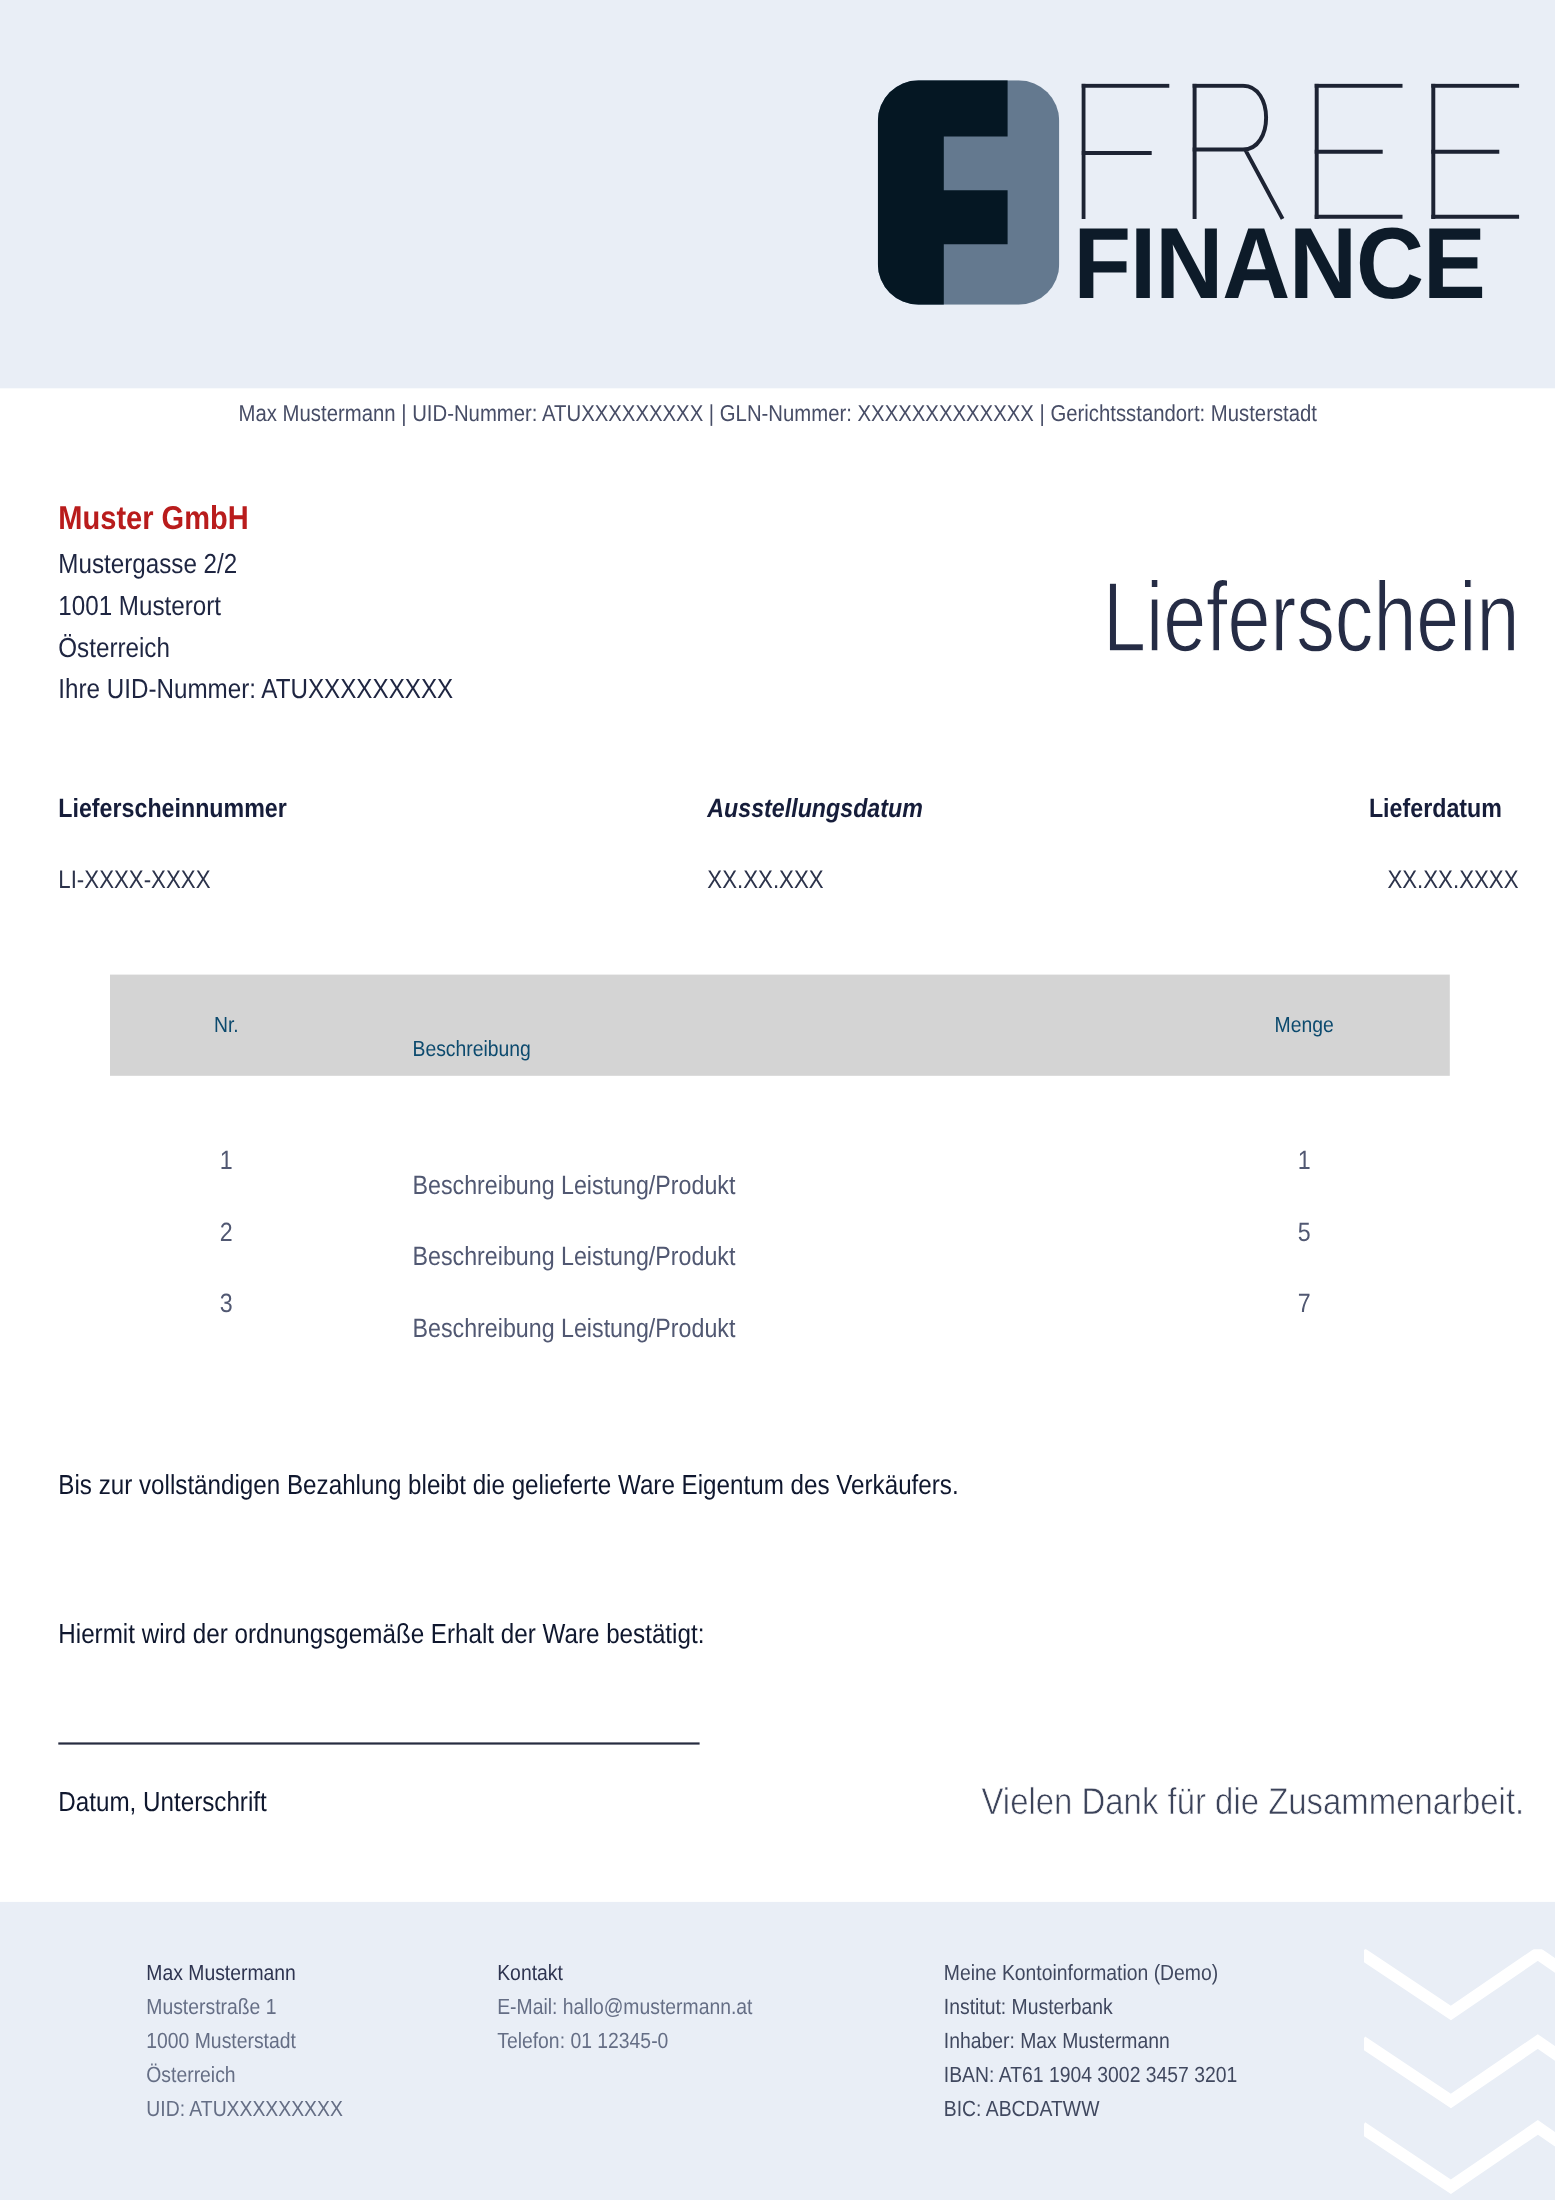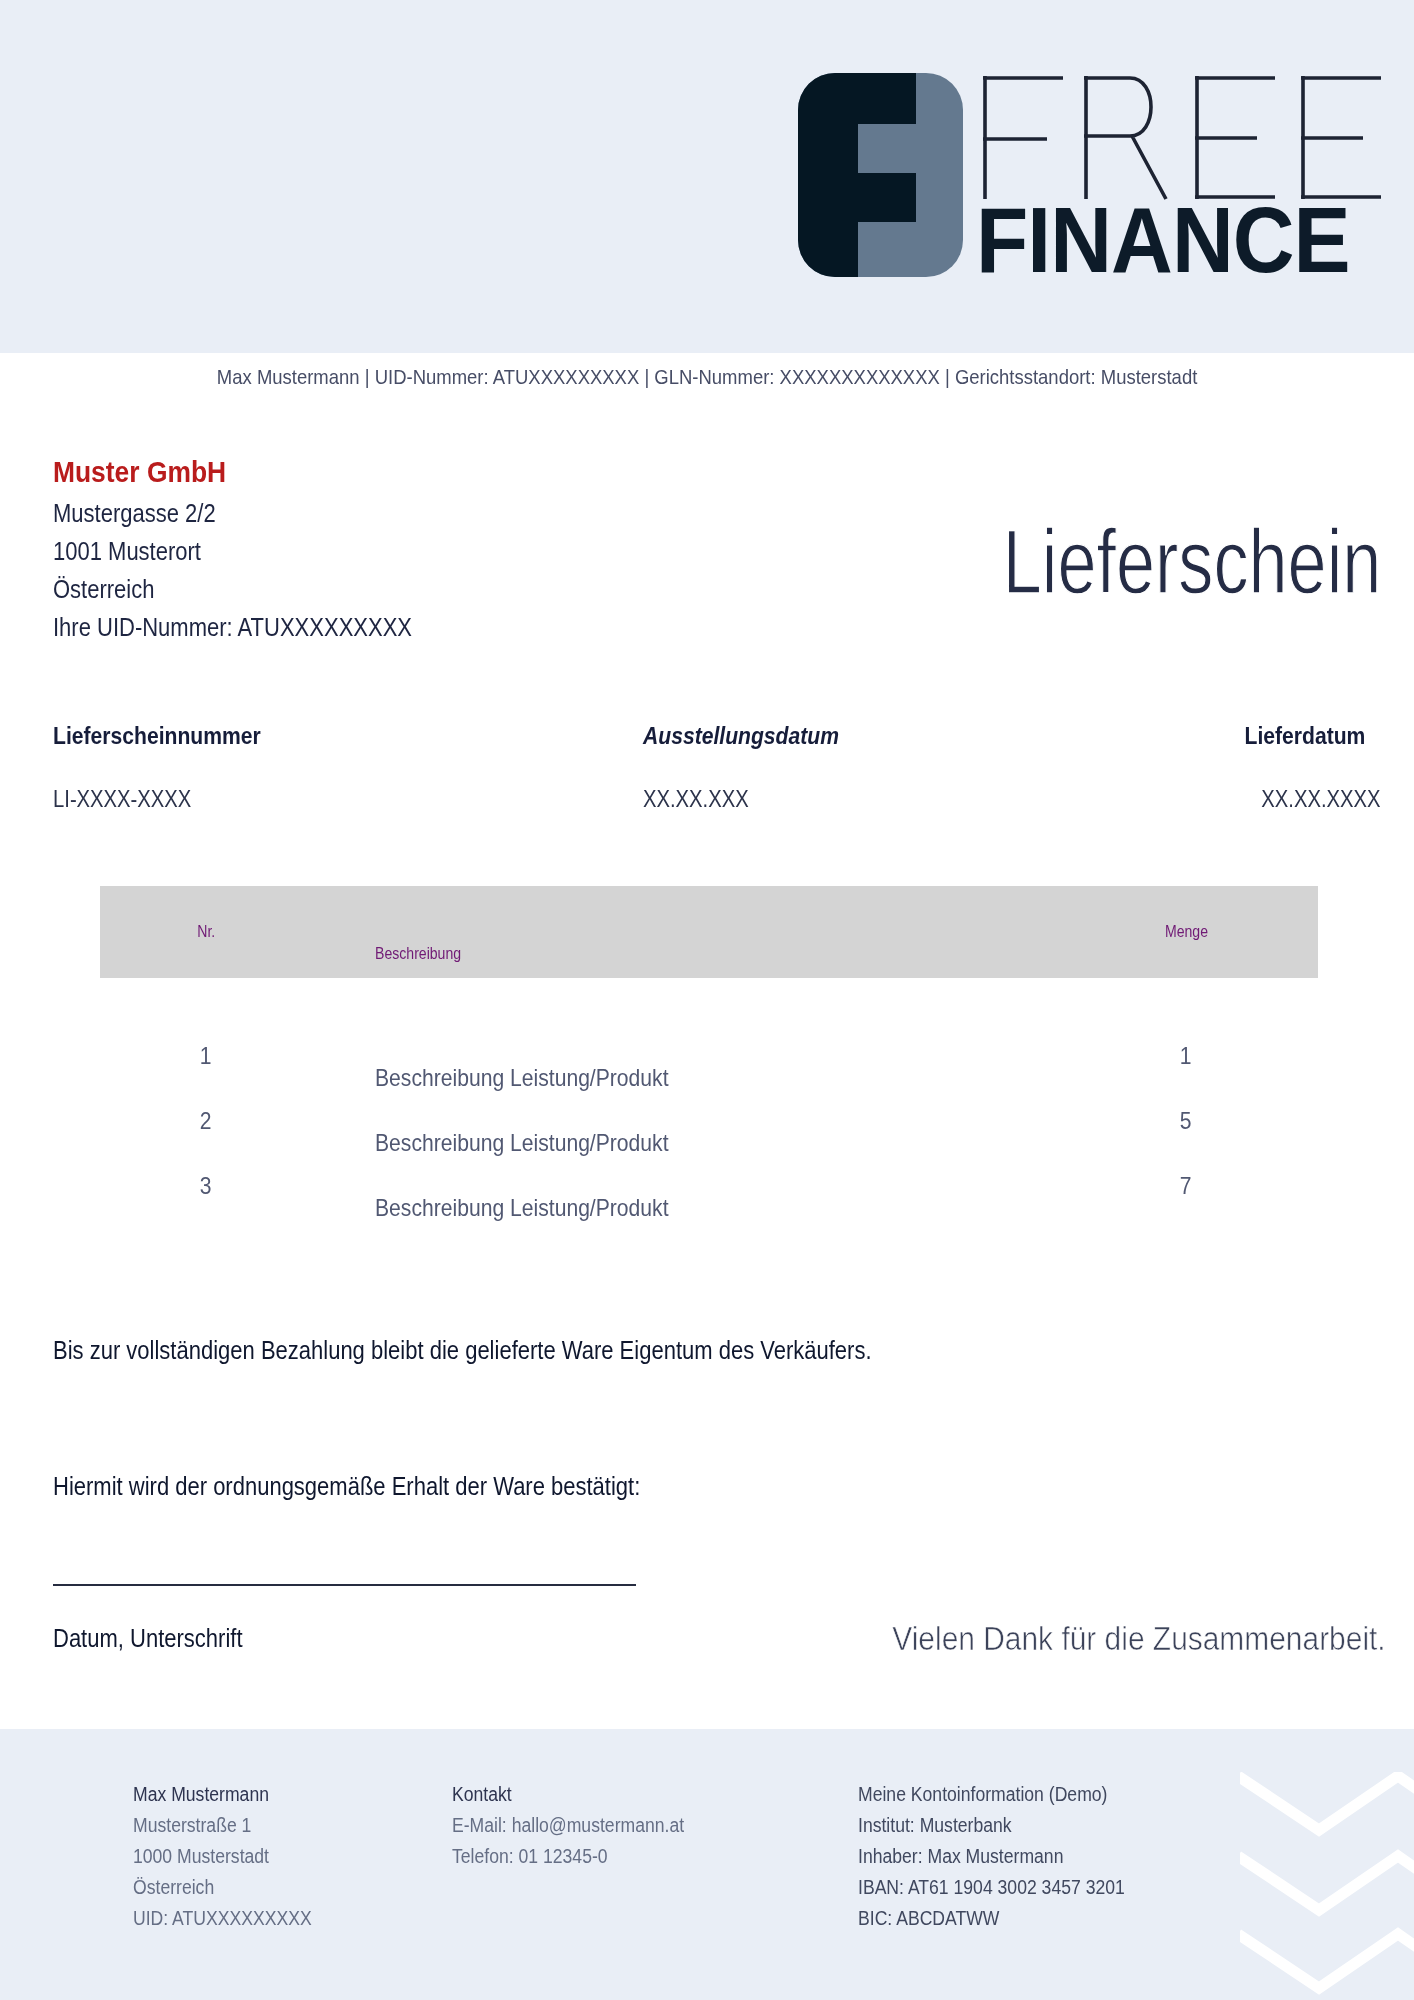--- a/index.html
+++ b/index.html
@@ -41,21 +41,21 @@
   .meta .m-left{left:0;top:0;}
   .meta .m-mid{left:590px;top:0;font-style:italic;}
   .meta .m-right{right:16px;top:0;}
   .meta .v-left{left:0;top:64px;}
   .meta .v-mid{left:590px;top:64px;}
   .meta .v-right{right:0;top:64px;}
 
   .thead{
     left:100px;top:886px;width:1218px;height:92px;background:#d4d4d4;
     display:grid;grid-template-columns:212px 1fr 264px;align-items:center;
-    font-size:16px;color:#701a75;
+    font-size:20px;color:#0c4a6e;
   }
   .trow{
     left:100px;width:1218px;height:65px;
     display:grid;grid-template-columns:212px 1fr 264px;align-items:center;
     font-size:24px;color:#515872;
   }
   .cell-c{text-align:center;}
   .cell-l{padding-left:63px;margin-top:44px;}
 
   .note{left:53px;font-size:25px;color:#0f172e;}

